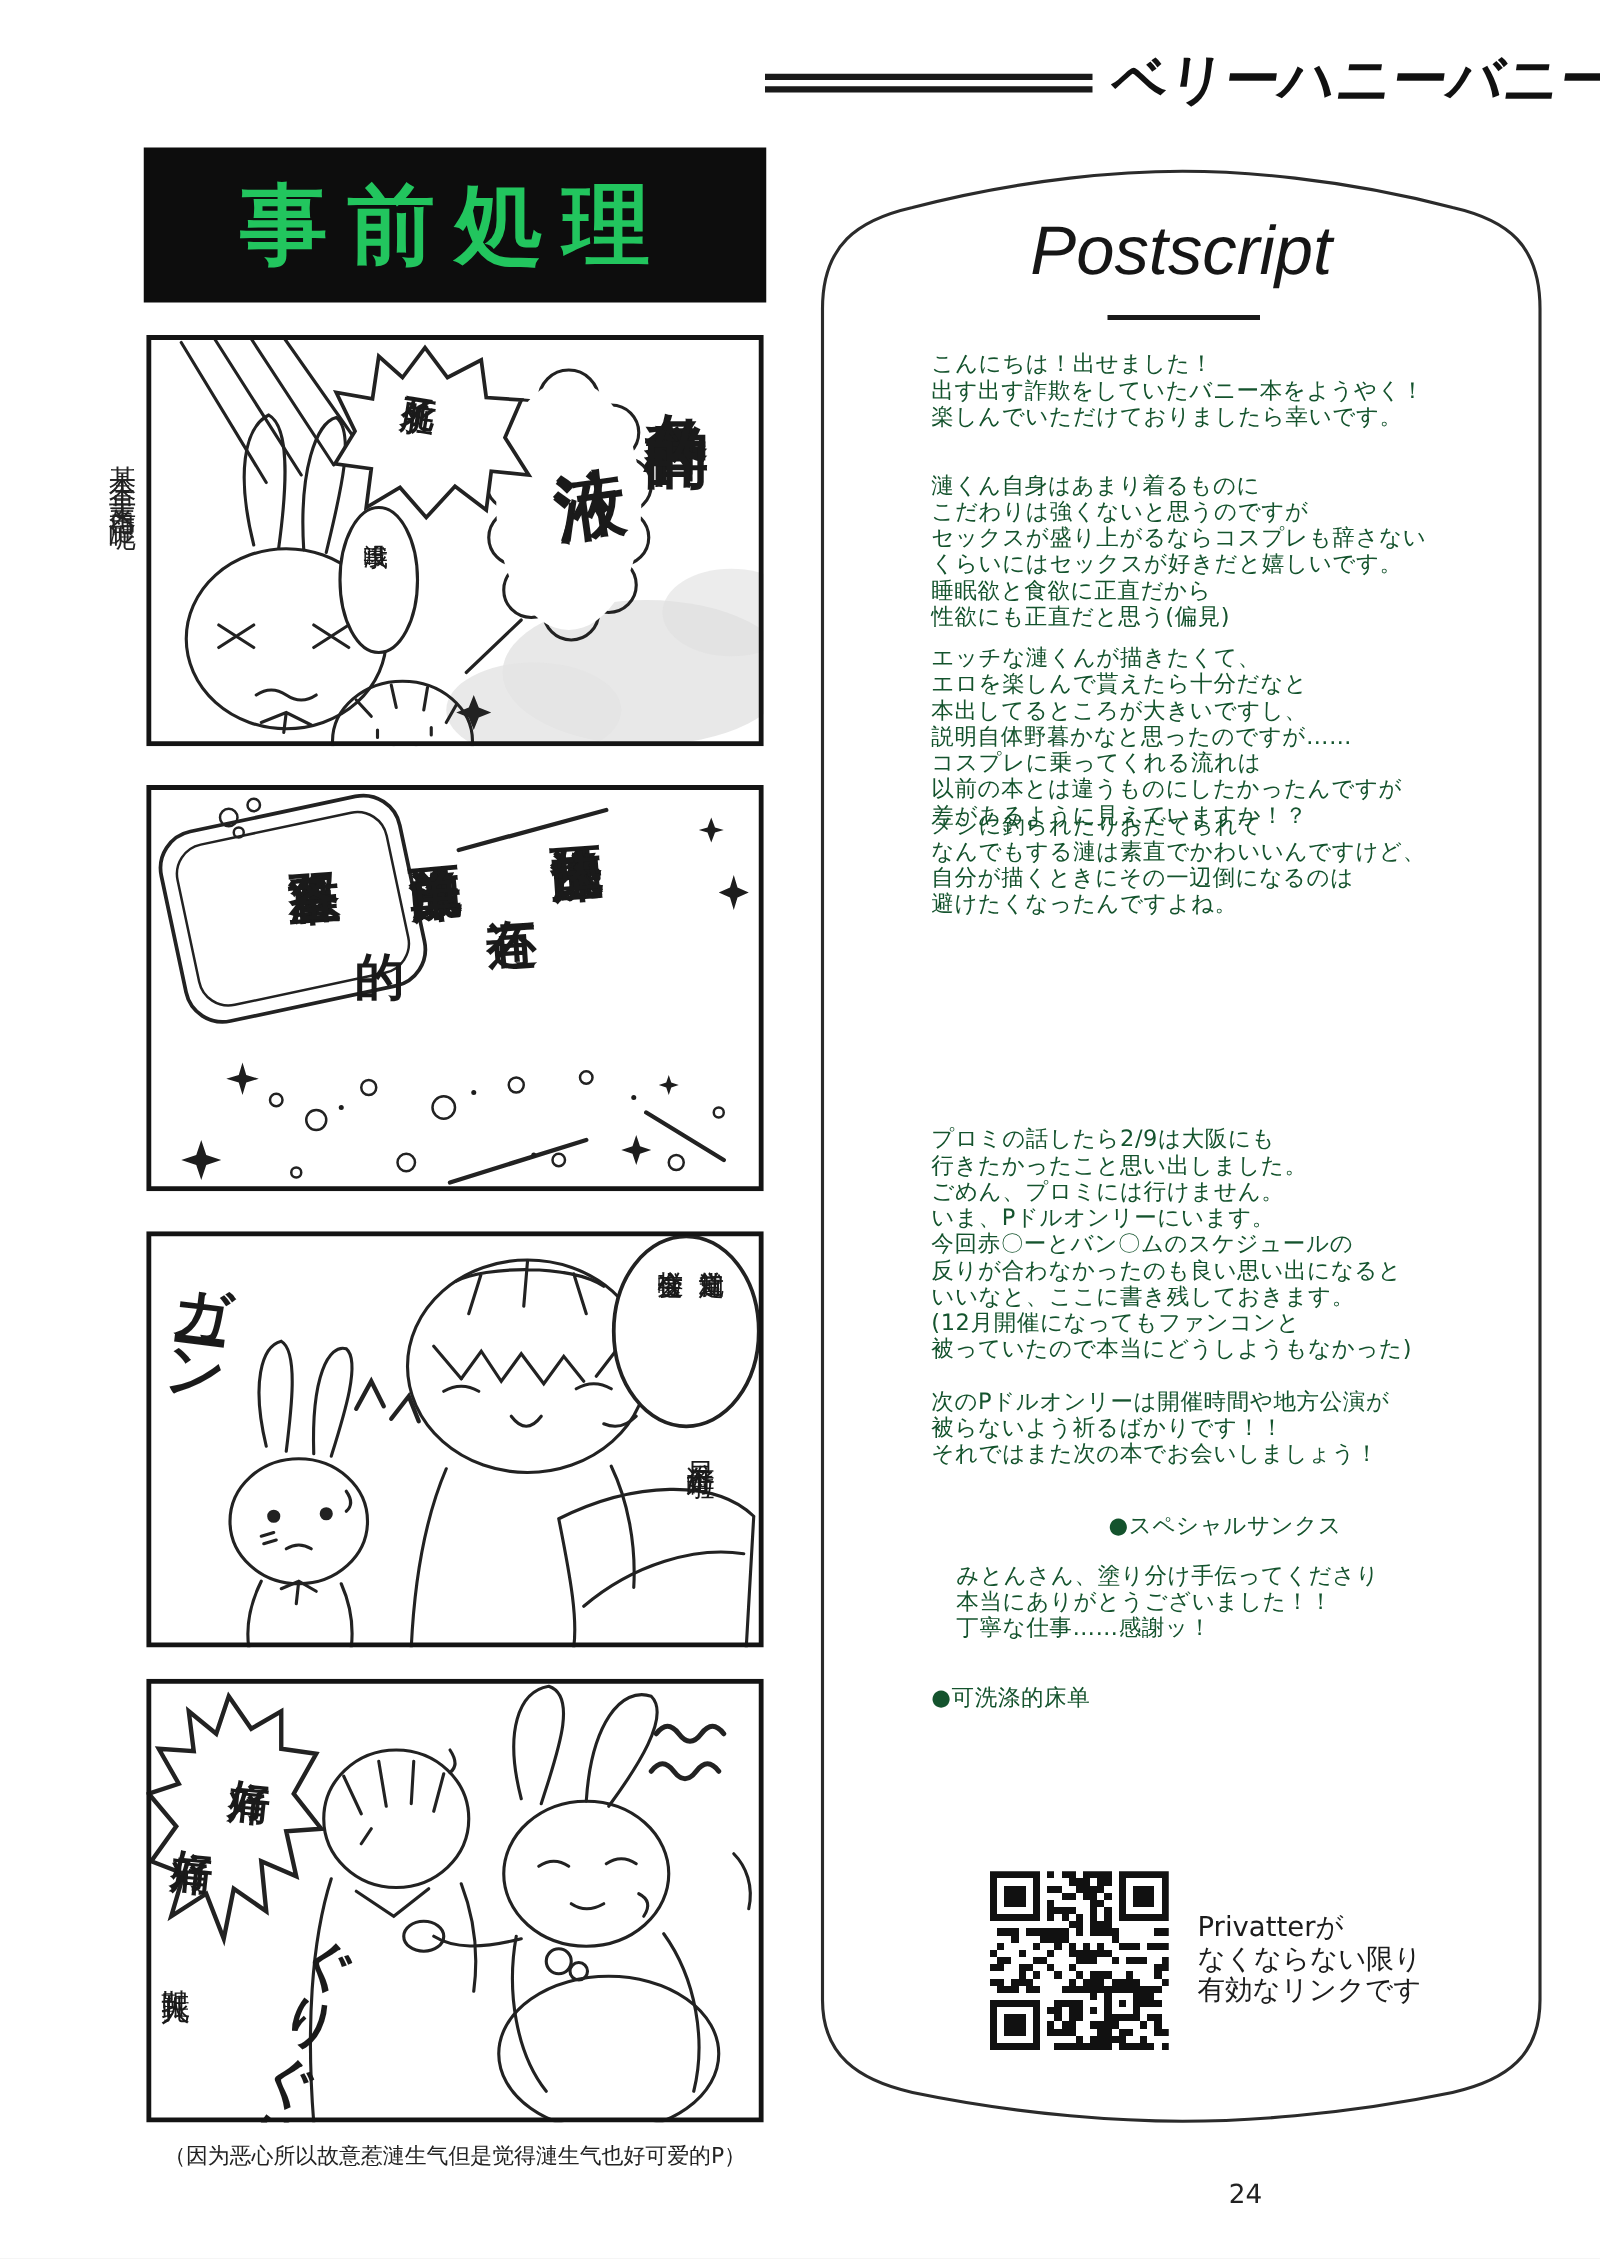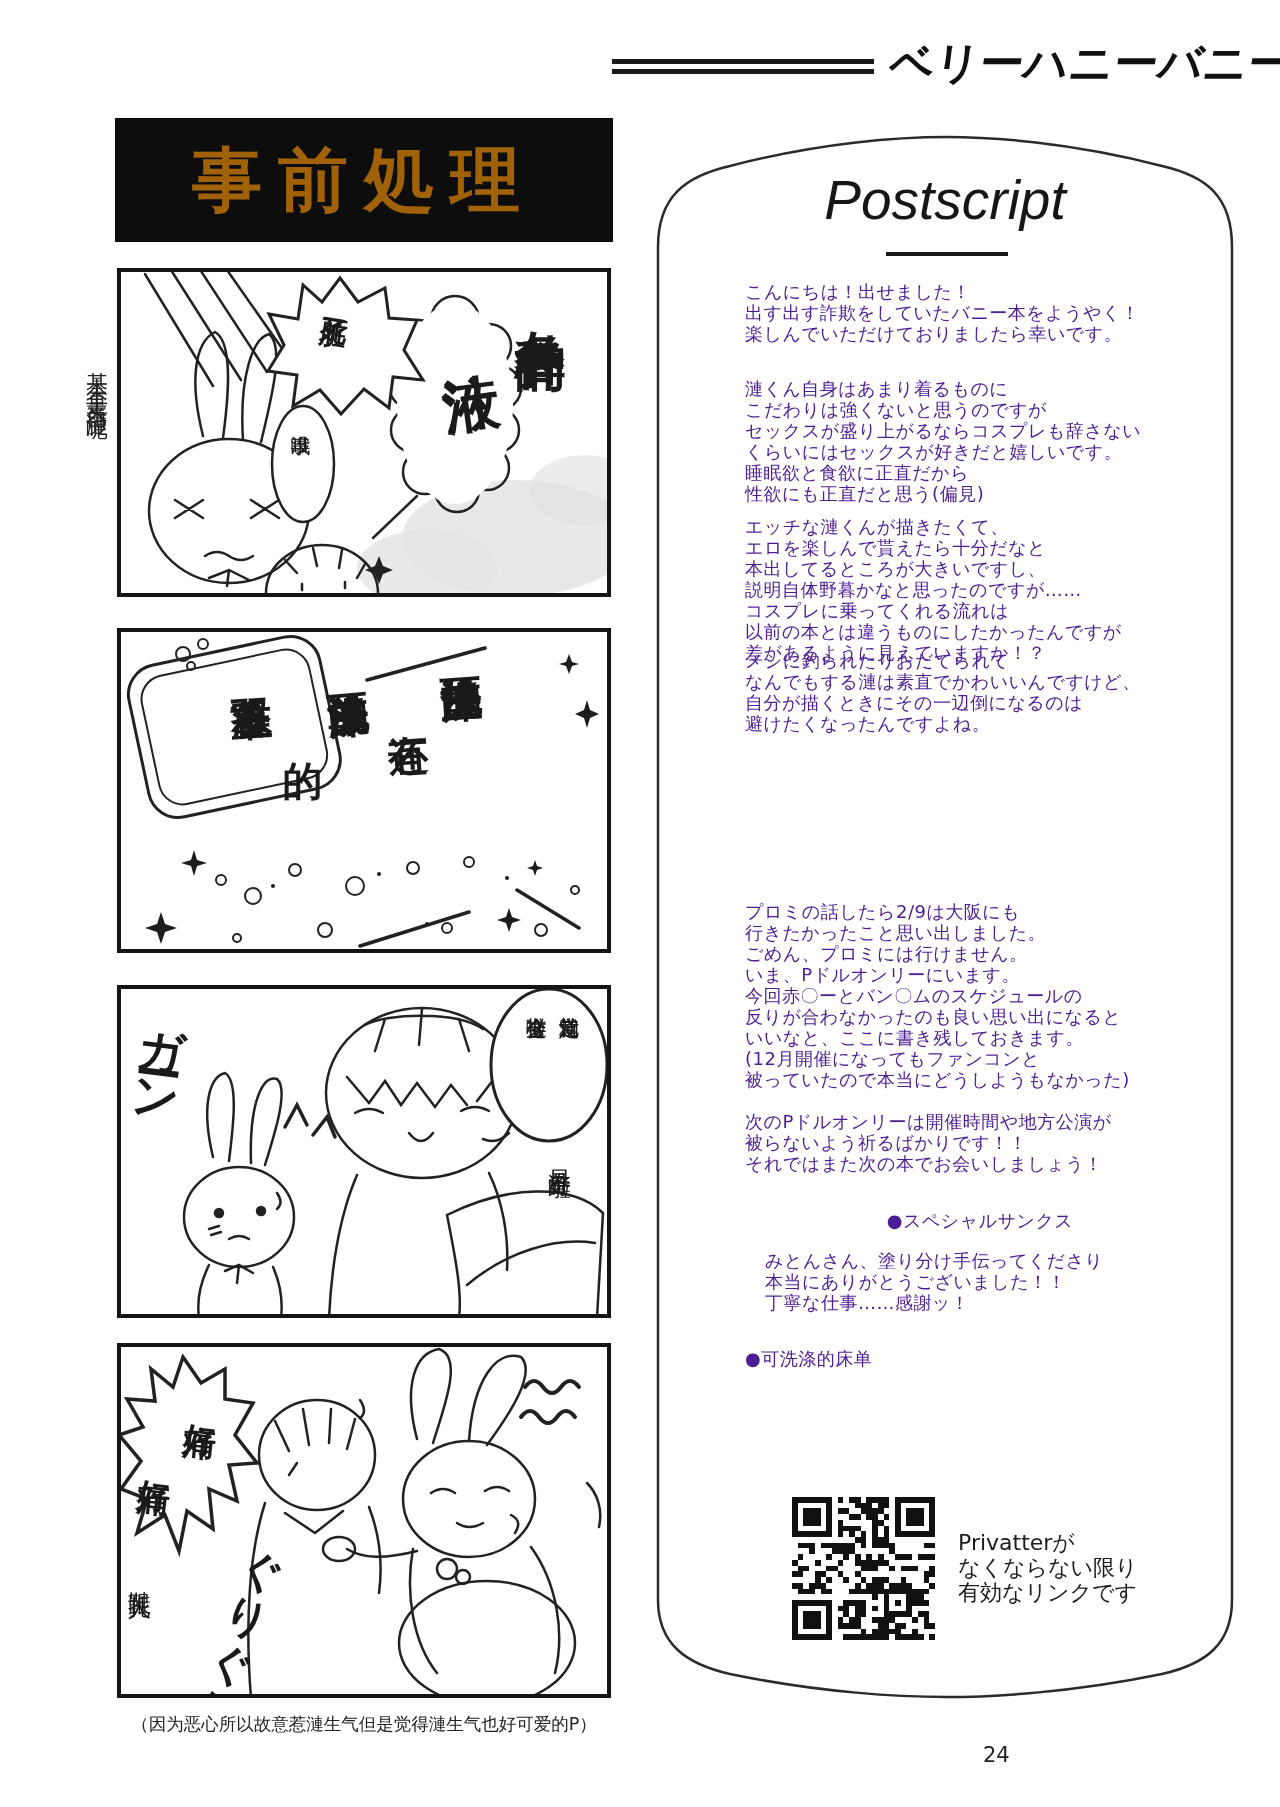--- a/index.html
+++ b/index.html
@@ -6,21 +6,21 @@
   .page{position:relative;width:1280px;height:1807px;background:#ffffff;overflow:hidden;
         font-family:"DejaVu Sans",sans-serif;color:#1d1d1d;}
   .abs{position:absolute;}
   .vtxt{writing-mode:vertical-rl;}
   
   .rule1{left:612px;top:59px;width:262px;height:5px;background:#1a1a1a;}
   .rule2{left:612px;top:69px;width:262px;height:5px;background:#1a1a1a;}
   .logo{left:890px;top:34px;width:330px;height:60px;font-size:44px;font-weight:800;
         letter-spacing:0px;transform:skewX(-8deg);white-space:nowrap;color:#111;}
   
-  .ctitle{left:115px;top:118px;width:498px;height:124px;background:#0d0d0d;color:#a16207;
+  .ctitle{left:115px;top:118px;width:498px;height:124px;background:#0d0d0d;color:#22c55e;
           text-align:center;line-height:124px;font-size:70px;font-weight:700;letter-spacing:16px;}
   .mnote{left:82px;top:354px;height:290px;font-size:22px;letter-spacing:6px;color:#222;}
   .panel{position:absolute;left:117px;width:494px;background:#fff;overflow:hidden;}
   .pborder{position:absolute;inset:0;border:4px solid #141414;pointer-events:none;z-index:9;}
   .p1{top:268px;height:329px;}
   .p2{top:628px;height:325px;}
   .p3{top:985px;height:333px;}
   .p4{top:1343px;height:355px;}
   .panel svg{position:absolute;inset:0;}
   .ptxt{position:absolute;color:#1a1a1a;white-space:nowrap;}
@@ -43,21 +43,21 @@
   .t-pain1{left:64px;top:56px;font-size:33px;font-weight:700;transform:rotate(6deg);z-index:5;}
   .t-pain2{left:18px;top:112px;font-size:33px;font-weight:700;transform:rotate(6deg);z-index:5;}
   .t-guri{left:102px;top:176px;font-size:43px;font-weight:700;transform:rotate(18deg);z-index:5;}
   .t-heel{left:8px;top:230px;font-size:23px;letter-spacing:2px;z-index:5;}
   .caption{left:104px;top:1712px;width:520px;text-align:center;font-size:17.5px;color:#222;}
   
   .frame{left:650px;top:128px;}
   .pstitle{left:745px;top:168px;width:400px;text-align:center;
            font-family:Liberation Sans, sans-serif;font-style:italic;font-size:55px;color:#161616;}
   .psrule{left:886px;top:252px;width:122px;height:4px;background:#1a1a1a;}
-  .blk{position:absolute;left:745px;width:470px;font-size:18px;line-height:21px;color:#4c1d95;
+  .blk{position:absolute;left:745px;width:470px;font-size:18px;line-height:21px;color:#14532d;
        letter-spacing:0.5px;white-space:nowrap;}
   .b1{top:281px;} .b2{top:378px;} .b3{top:516px;} .b4{top:650px;} .b5{top:786px;}
   .b6{top:901px;} .b7{top:1111px;}
   .h8{top:1210px;text-align:center;} .s8{top:1250px;left:765px;}
   .h9{top:1348px;} .s9{top:1386px;left:785px;}
   .qr{left:792px;top:1497px;width:143px;height:143px;}
   .qrnote{left:958px;top:1530px;font-size:22px;line-height:25px;color:#1c1c1c;white-space:nowrap;}
   .pageno{left:983px;top:1743px;font-size:21px;color:#222;}
 </style>
 </head>

